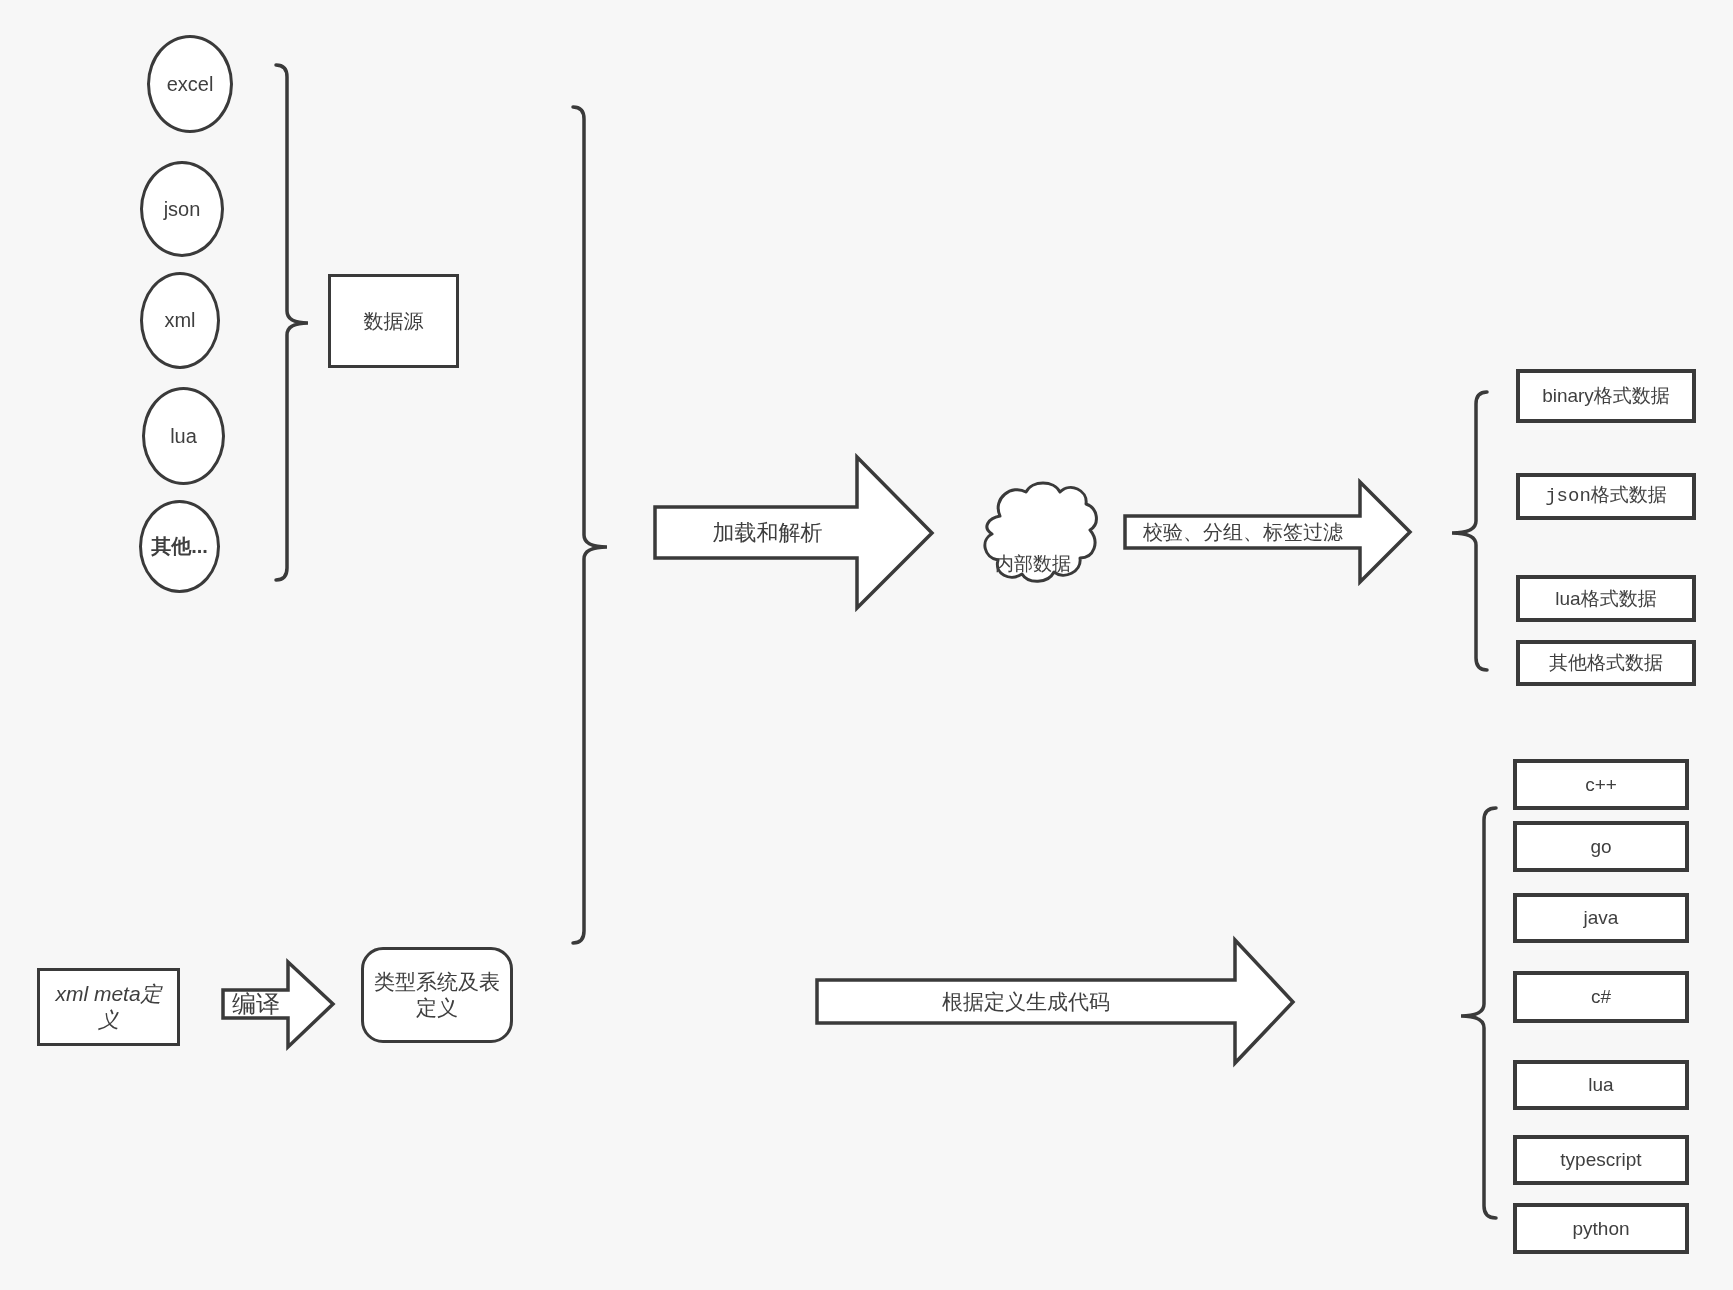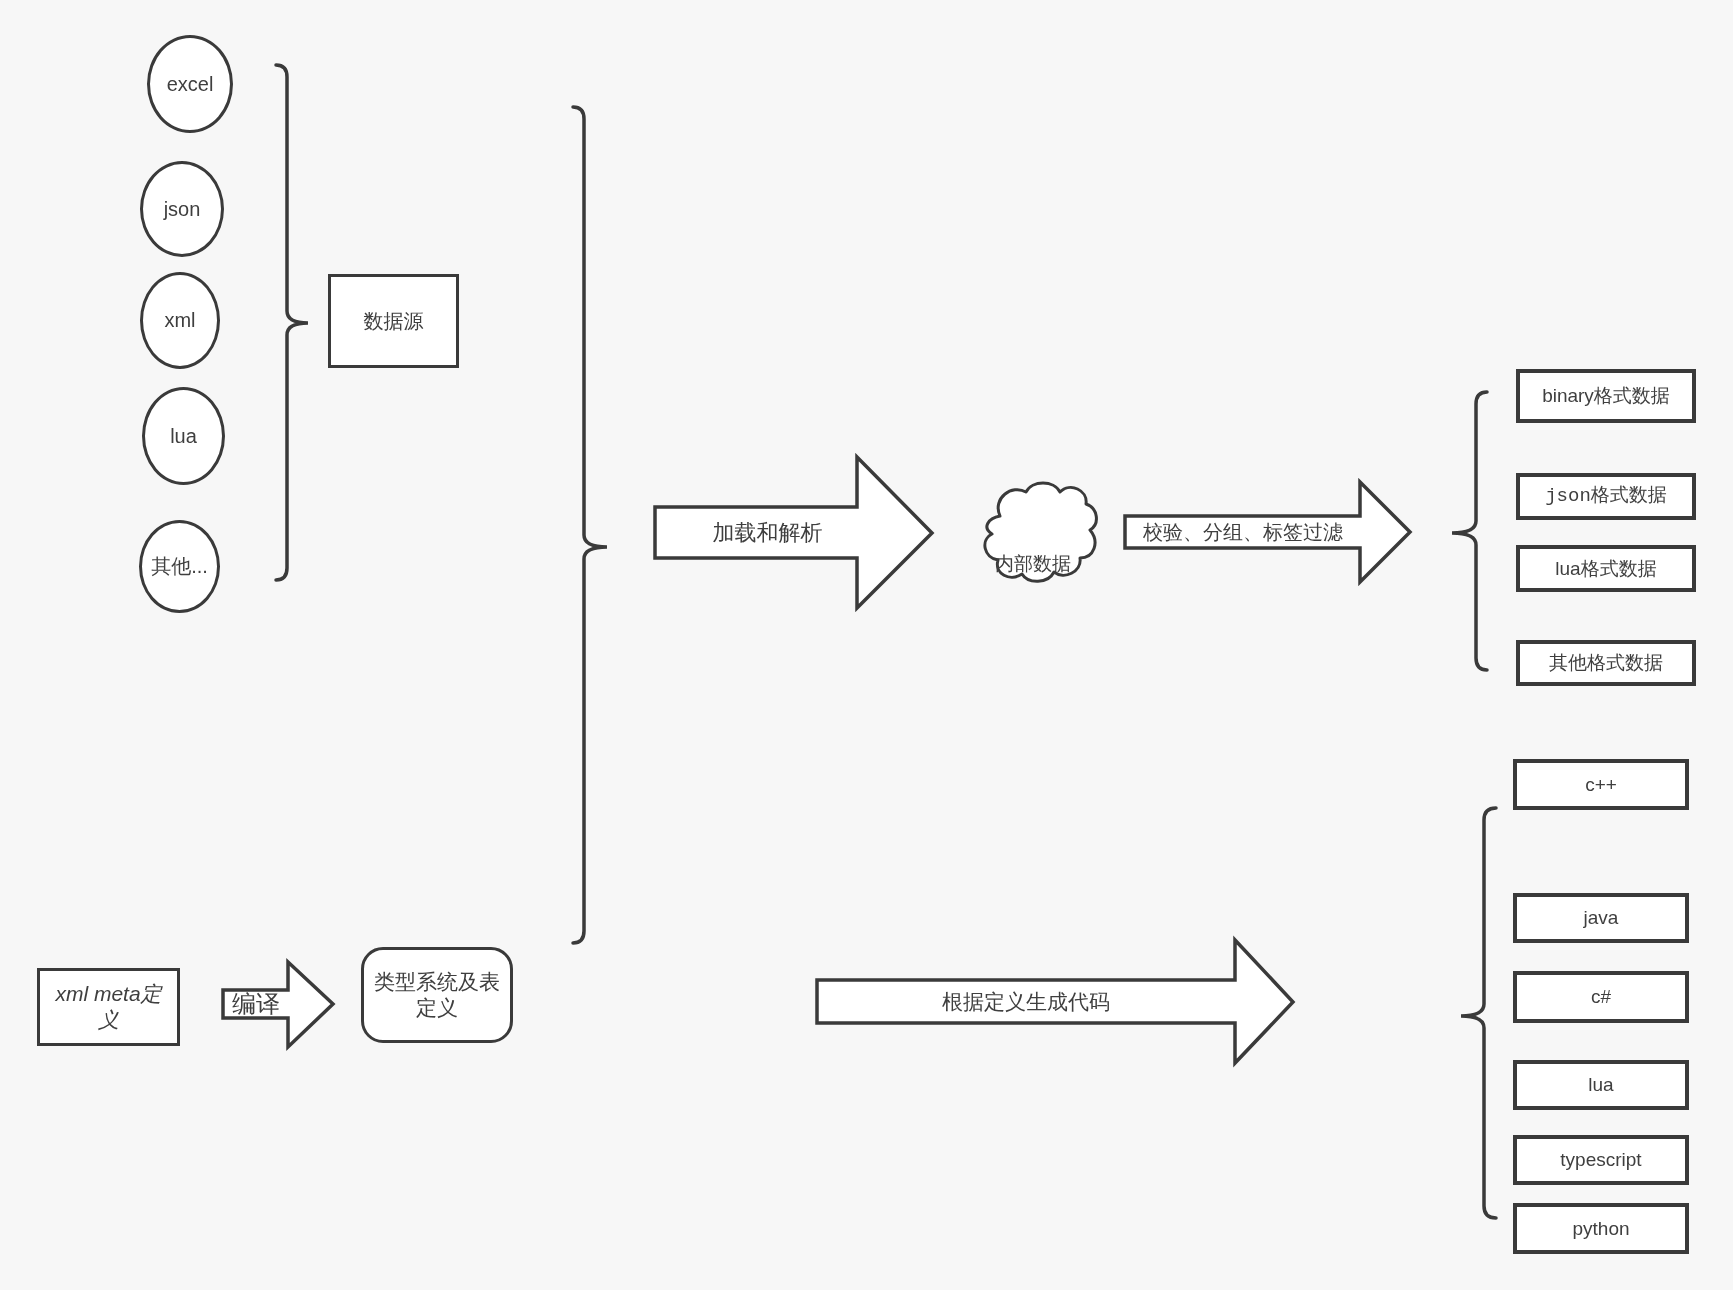--- a/index.html
+++ b/index.html
@@ -76,59 +76,62 @@
   </div>
   <div class="node ellipse" style="left:140px;top:161px;width:84px;height:96px;">
     <span>json</span>
   </div>
   <div class="node ellipse" style="left:140px;top:272px;width:80px;height:97px;">
     <span>xml</span>
   </div>
   <div class="node ellipse" style="left:142px;top:387px;width:83px;height:98px;">
     <span>lua</span>
   </div>
-  <div class="node ellipse" style="left:139px;top:520px;width:81px;height:93px;">
+  <div class="node ellipse" style="left:139px;top:500px;width:81px;height:93px;font-weight:bold;">
     <span>其他...</span>
   </div>
 
   <div class="node" style="left:328px;top:274px;width:131px;height:94px;">
     <span>数据源</span>
   </div>
 
   <div class="arrow-label" style="left:660px;top:507px;width:215px;height:51px;font-size:22px;">加载和解析</div>
   <div class="arrow-label" style="left:1123px;top:514px;width:240px;height:36px;font-size:20px;">校验、分组、标签过滤</div>
   <div class="arrow-label" style="left:817px;top:980px;width:418px;height:43px;font-size:21px;">根据定义生成代码</div>
   <div class="arrow-label" style="left:213px;top:988px;width:86px;height:32px;font-size:24px;">编译</div>
 
   <div class="arrow-label" style="left:983px;top:516px;width:100px;height:36px;font-size:19px;margin-top:30px;">内部数据</div>
 
   <div class="node thick fmt" style="left:1516px;top:369px;width:180px;height:54px;">
     <span>binary格式数据</span>
   </div>
   <div class="node thick fmt" style="left:1516px;top:473px;width:180px;height:47px;font-family:Liberation Mono, monospace;">
     <span>json格式数据</span>
   </div>
-  <div class="node thick fmt" style="left:1516px;top:545px;width:180px;height:47px;">
+  <div class="node thick fmt" style="left:1516px;top:575px;width:180px;height:47px;">
     <span>lua格式数据</span>
   </div>
   <div class="node thick fmt" style="left:1516px;top:640px;width:180px;height:46px;">
     <span>其他格式数据</span>
   </div>
 
   <div class="node" style="left:37px;top:968px;width:143px;height:78px;font-size:21px;font-style:italic;">
     <span>xml meta定
 义</span>
   </div>
   <div class="node rounded" style="left:361px;top:947px;width:152px;height:96px;font-size:21px;border-width:3.5px;">
     <span>类型系统及表
 定义</span>
   </div>
 
   <div class="node thick lang" style="left:1513px;top:759px;width:176px;height:51px;">
     <span>c++</span>
+  </div>
+  <div class="node thick lang" style="left:1513px;top:821px;width:176px;height:51px;">
+    <span>go</span>
   </div>
   <div class="node thick lang" style="left:1513px;top:893px;width:176px;height:50px;">
     <span>java</span>
   </div>
   <div class="node thick lang" style="left:1513px;top:971px;width:176px;height:52px;">
     <span>c#</span>
   </div>
   <div class="node thick lang" style="left:1513px;top:1060px;width:176px;height:50px;">
     <span>lua</span>
   </div>

